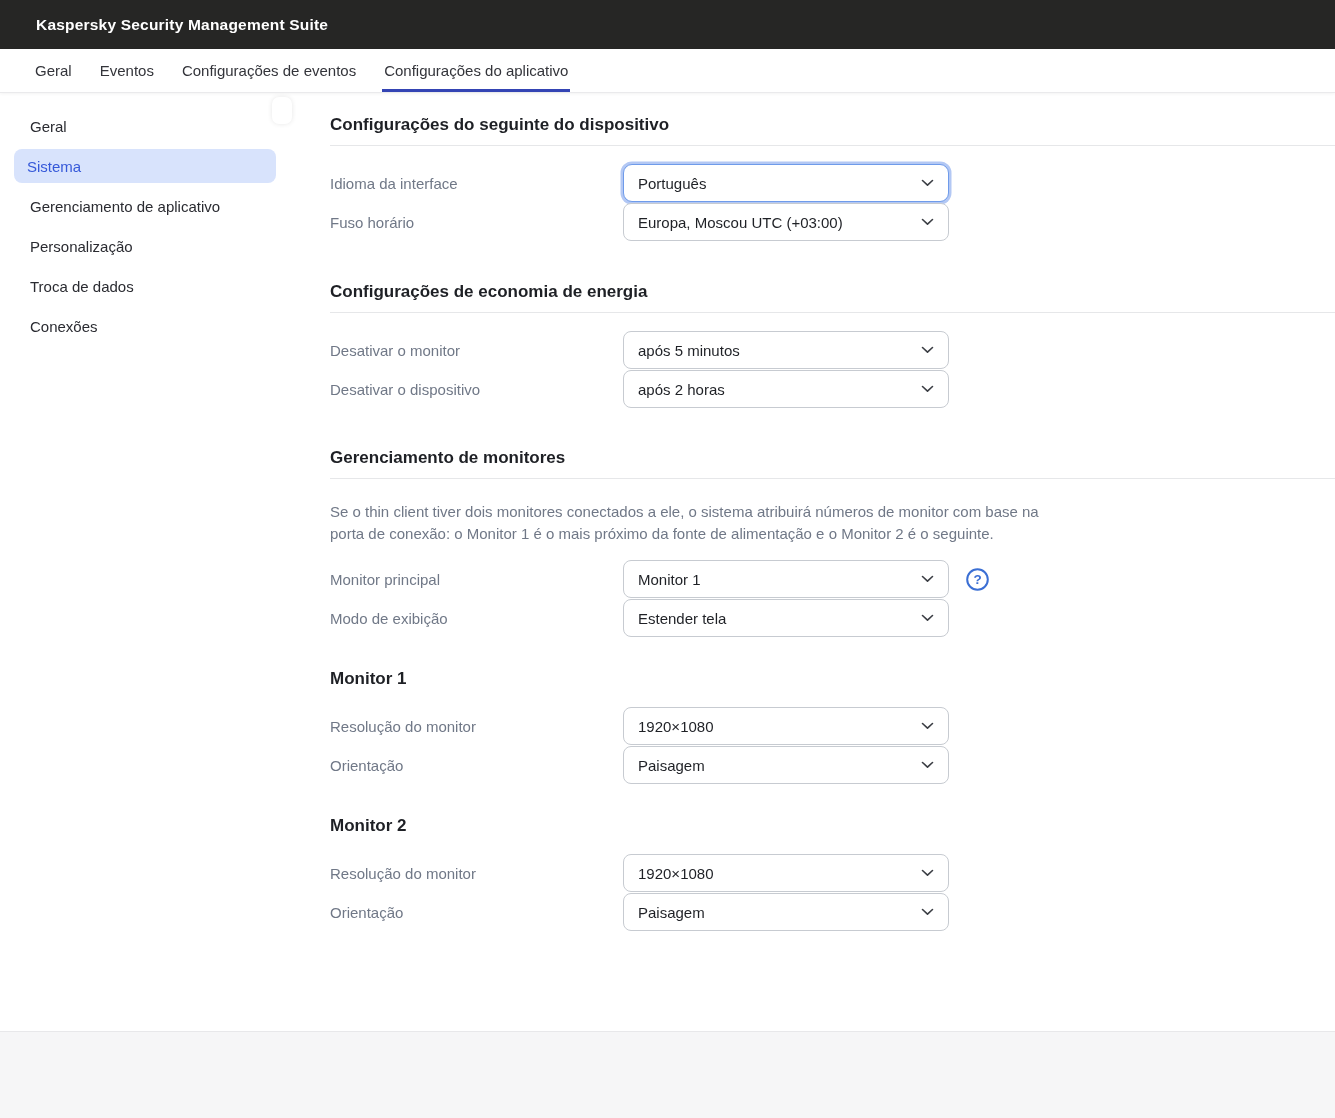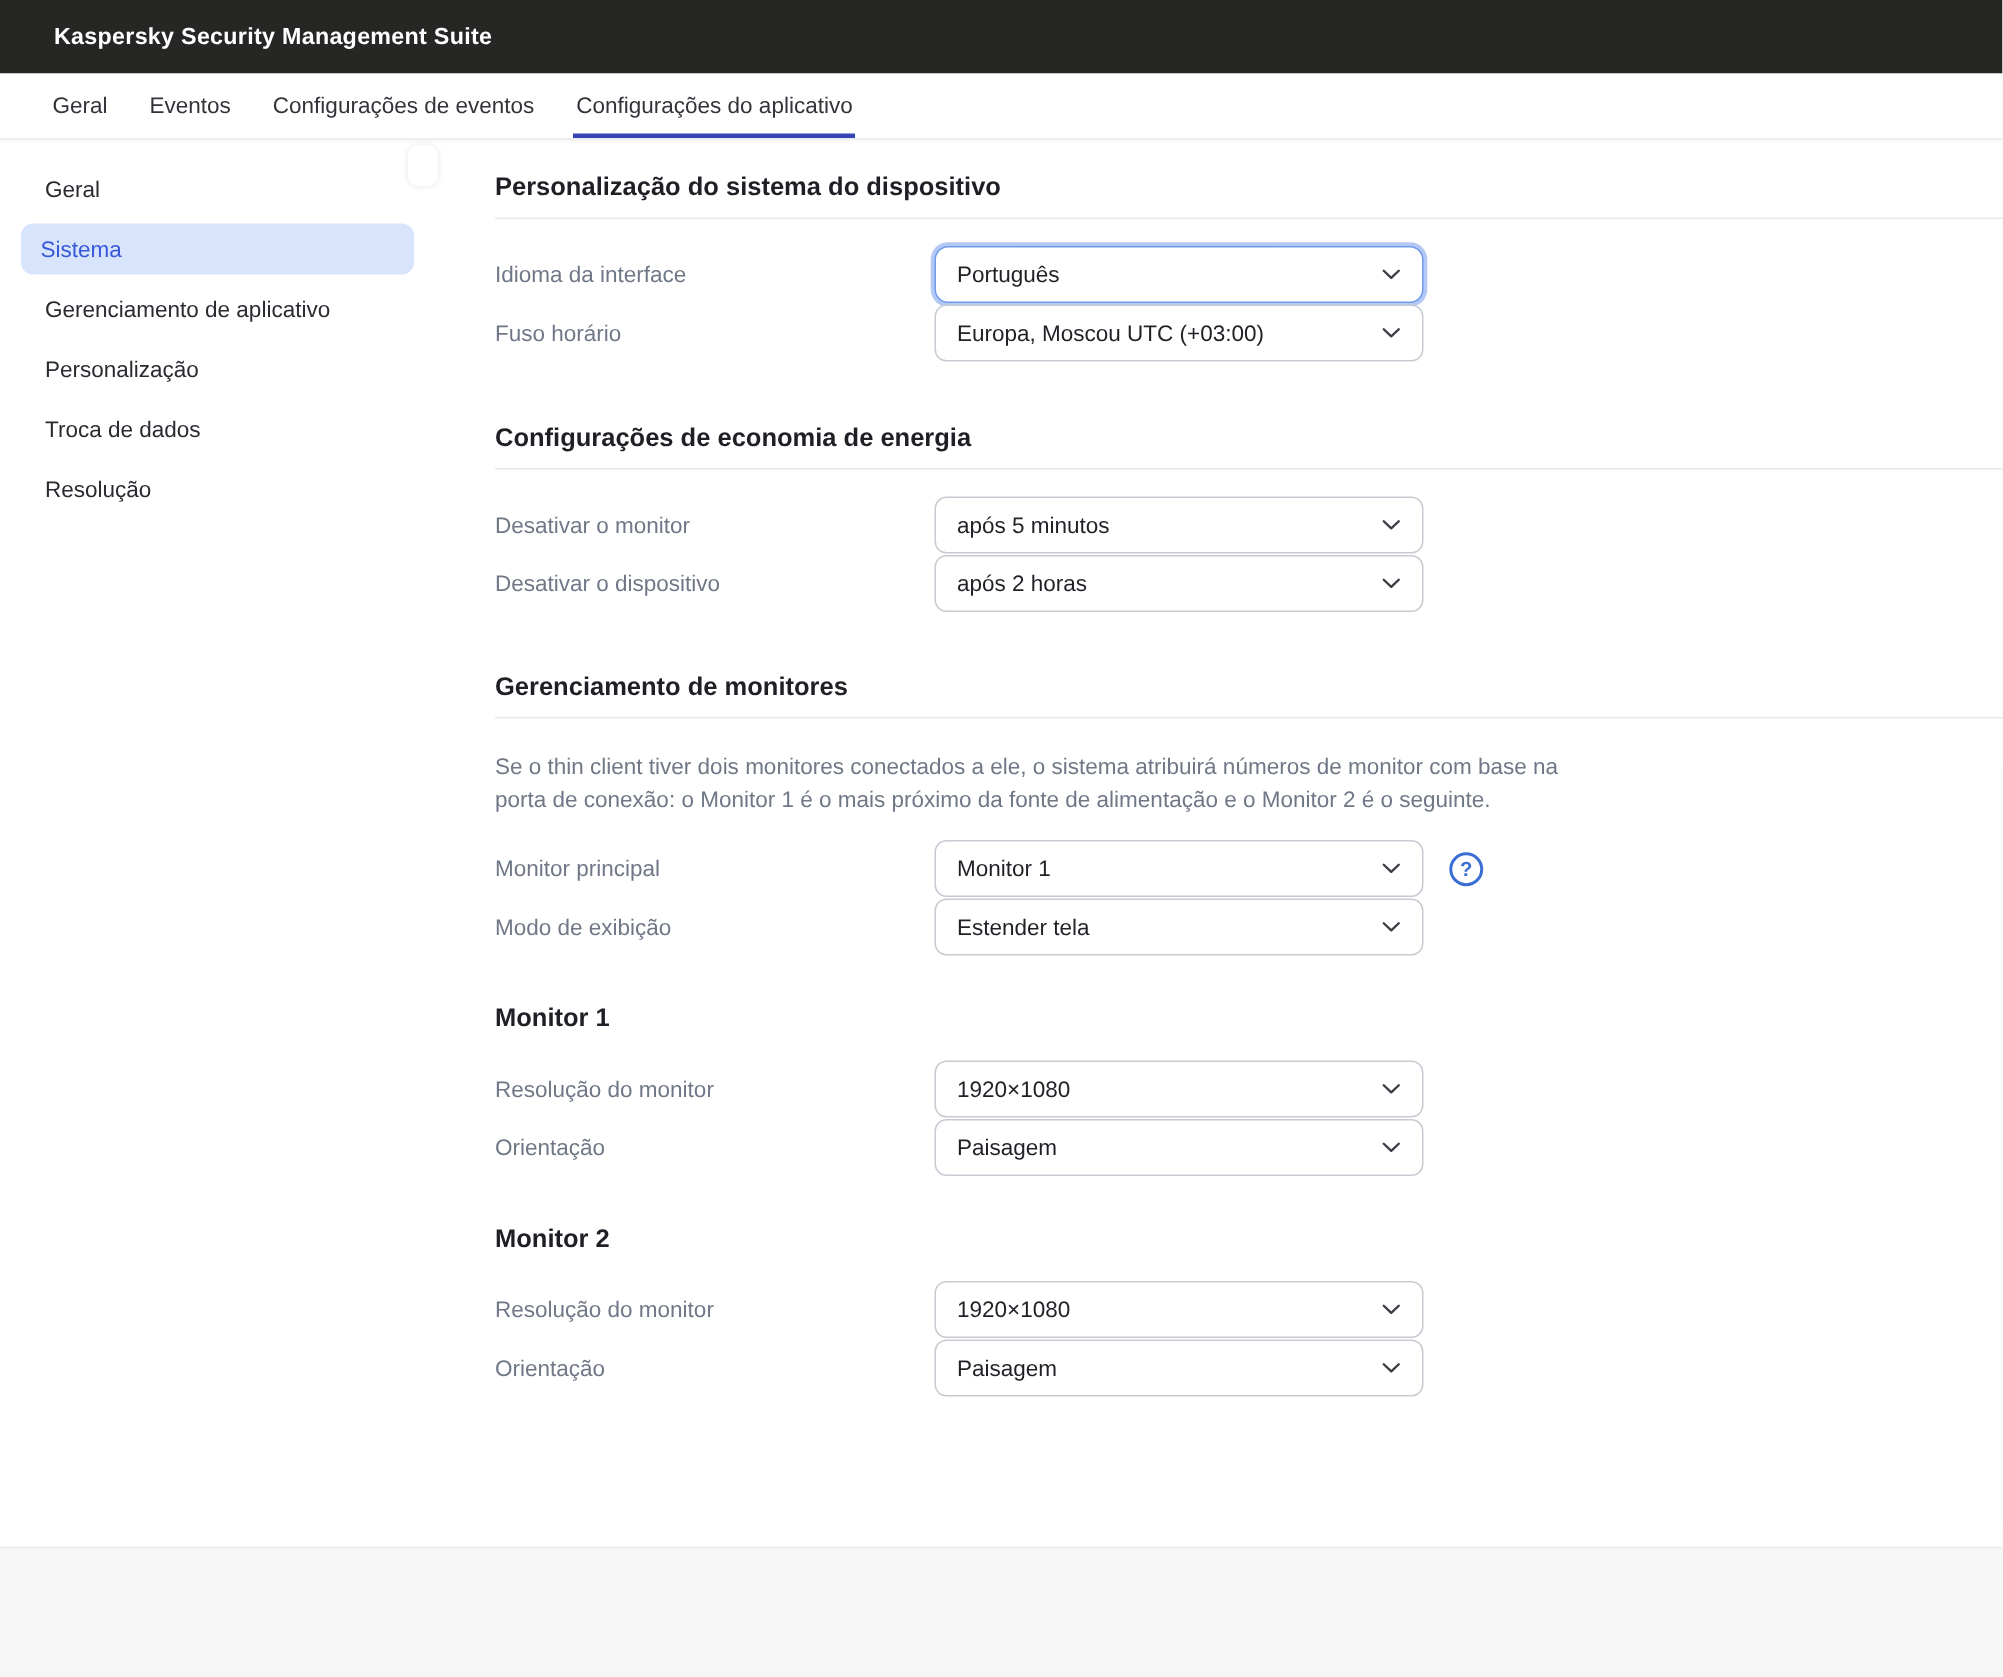--- a/index.html
+++ b/index.html
@@ -103,27 +103,27 @@
 
 <div class="content-row">
 
   <aside class="sidebar">
     <div class="sidebar-thumb"></div>
     <div class="sidebar-item">Geral</div>
     <div class="sidebar-item selected">Sistema</div>
     <div class="sidebar-item">Gerenciamento de aplicativo</div>
     <div class="sidebar-item">Personalização</div>
     <div class="sidebar-item">Troca de dados</div>
-    <div class="sidebar-item">Resolução</div>
+    <div class="sidebar-item">Conexões</div>
   </aside>
 
   <main class="main">
 
     <section>
-      <h2 class="section-title">Personalização do sistema do dispositivo</h2>
+      <h2 class="section-title">Configurações do seguinte do dispositivo</h2>
       <hr class="divider">
       <div class="rows">
         <div class="row">
           <span class="field-label">Idioma da interface</span>
           <div class="select focused">
             <span>Português</span>
             <span class="chevron">
               <svg width="13" height="8" viewBox="0 0 13 8">
                   <polyline points="1.5,1.5 6.5,6.2 11.5,1.5" fill="none" stroke="#3b3e44" stroke-width="1.6" stroke-linecap="round" stroke-linejoin="round"></polyline>
                 </svg>

